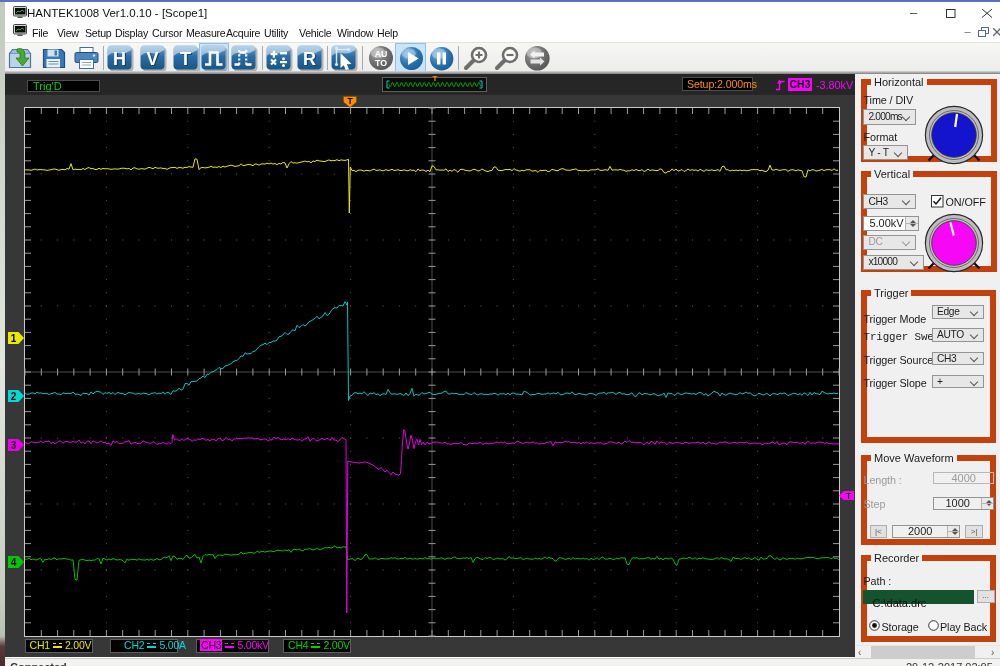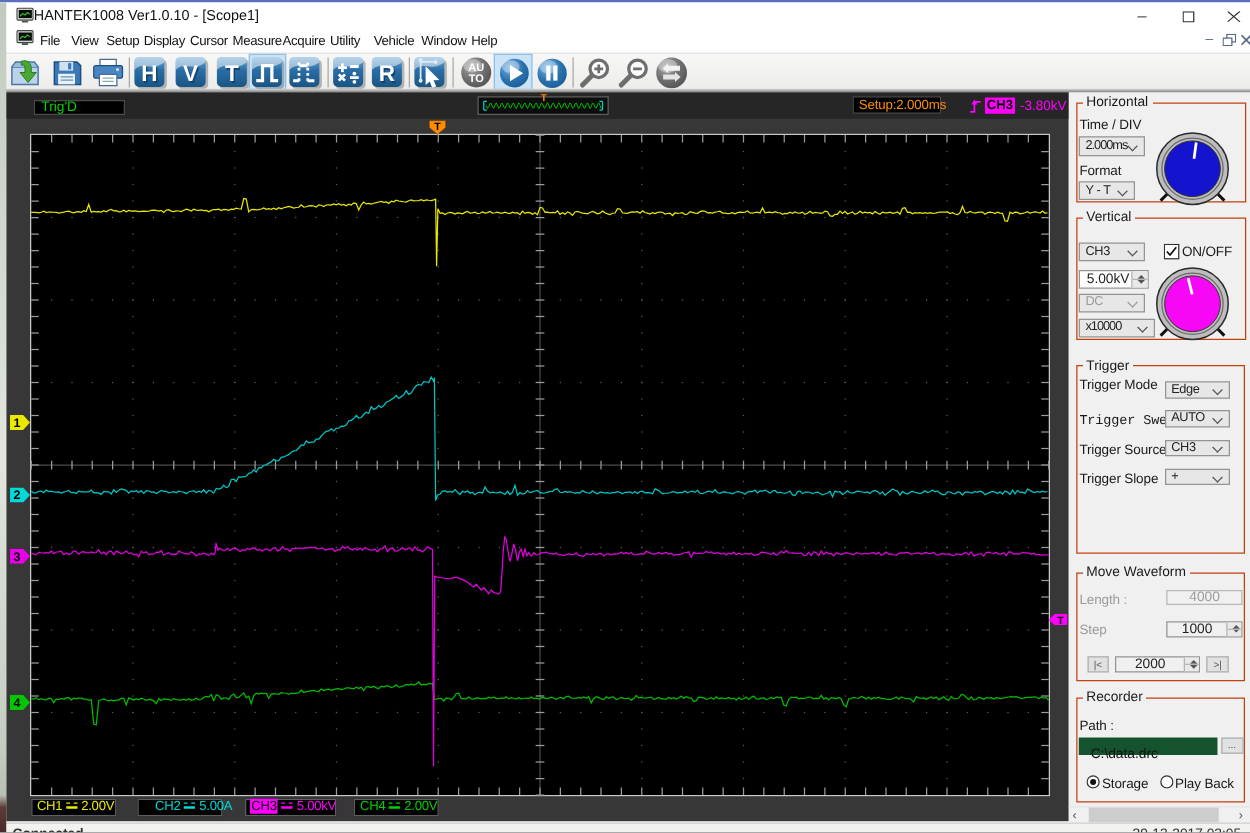--- a/index.html
+++ b/index.html
@@ -28,21 +28,21 @@
 .blackbox { position:absolute; background:#000; border:1px solid #4b4b4b; font-size:11px; }
 #plotwrap { left:24px; top:107px; width:816px; height:530px; background:#000; border:1px solid #c9c9c9; }
 .chtag { position:absolute; width:16px; height:12px; }
 #chlabels { left:5px; top:638px; width:850px; height:19px; }
 .chl { position:absolute; top:1px; height:13.5px; background:#000; border:1px solid #5e5e5e;
   font-size:10.5px; letter-spacing:-0.2px; line-height:11.5px; white-space:nowrap; }
 .cicon { display:inline-block; width:9px; height:5px; margin:0 3px 1px 3px; }
 
 
 #panel { left:855px; top:74px; width:145px; height:571px; background:#f0f0f0; }
-fieldset { position:absolute; border:1px solid #c2410c; border-radius:0; }
+fieldset { position:absolute; border:6px solid #c2410c; border-radius:0; }
 legend { font-size:11px; color:#1a1a1a; padding:0 3px; margin-left:4px; }
 .lab { position:absolute; font-size:10.8px; letter-spacing:-0.1px; color:#1a1a1a; white-space:nowrap; }
 .gray { color:#9b9b9b; }
 .combo { position:absolute; background:#e7e7e7; border:1px solid #949494; font-size:10.2px; letter-spacing:-0.3px;
   color:#222; line-height:13px; padding-left:4px; }
 .combo .chev { position:absolute; right:6px; width:6px; height:6px; border-right:1.4px solid #555;
   border-bottom:1.4px solid #555; transform:rotate(45deg); }
 .btn { position:absolute; background:#e1e1e1; border:1px solid #adadad; font-size:8px;
   color:#555; text-align:center; }
 .spinner { position:absolute; background:#fff; border:1px solid #949494; font-size:11px; color:#222; }
@@ -1316,21 +1316,21 @@
 <line x1="6.5" y1="57.5" x2="14" y2="50" stroke="#111" stroke-width="2.4"></line>
 <line x1="57.5" y1="57.5" x2="50" y2="50" stroke="#111" stroke-width="2.4"></line>
 <circle cx="32" cy="32" r="28.6" fill="#bdbdbd" stroke="#2a2a2a" stroke-width="1.2"></circle>
 <circle cx="32" cy="32" r="24.5" fill="none" stroke="#6a6a6a" stroke-width="1"></circle>
 <circle cx="32" cy="32" r="22.3" fill="#f607f6" stroke="#333" stroke-width="0.8"></circle>
 <line x1="28.5" y1="11.5" x2="31.8" y2="24.5" stroke="#fff" stroke-width="2.2"></line>
       </svg>
       <fieldset style="left:6px;top:212.5px;width:135px;height:156px;">
         <legend>Trigger</legend>
       </fieldset>
-      <span class="lab" style="left:8.5px;top:228px;text-align:right;">Trigger Mode</span>
+      <span class="lab" style="left:8.5px;top:239px;text-align:right;">Trigger Mode</span>
       <div class="combo" style="left:77px;top:231px;width:51.8px;height:13.5px;line-height:11.5px;">Edge
 <span class="chev" style="top:2.8px;border-color:#555;"></span></div>
       <span class="lab" style="left:8.5px;top:256.8px;font-family:Liberation Mono, monospace;">Trigger Sweep</span>
       <div class="combo" style="left:77px;top:254.3px;width:51.8px;height:13.5px;line-height:11.5px;">AUTO
 <span class="chev" style="top:2.8px;border-color:#555;"></span></div>
       <span class="lab" style="left:8.5px;top:280.1px;">Trigger Source</span>
       <div class="combo" style="left:77px;top:277.6px;width:51.8px;height:13.5px;line-height:11.5px;">CH3
 <span class="chev" style="top:2.8px;border-color:#555;"></span></div>
       <span class="lab" style="left:8.5px;top:303.3px;">Trigger Slope</span>
       <div class="combo" style="left:77px;top:300.8px;width:51.8px;height:13.5px;line-height:11.5px;">+

